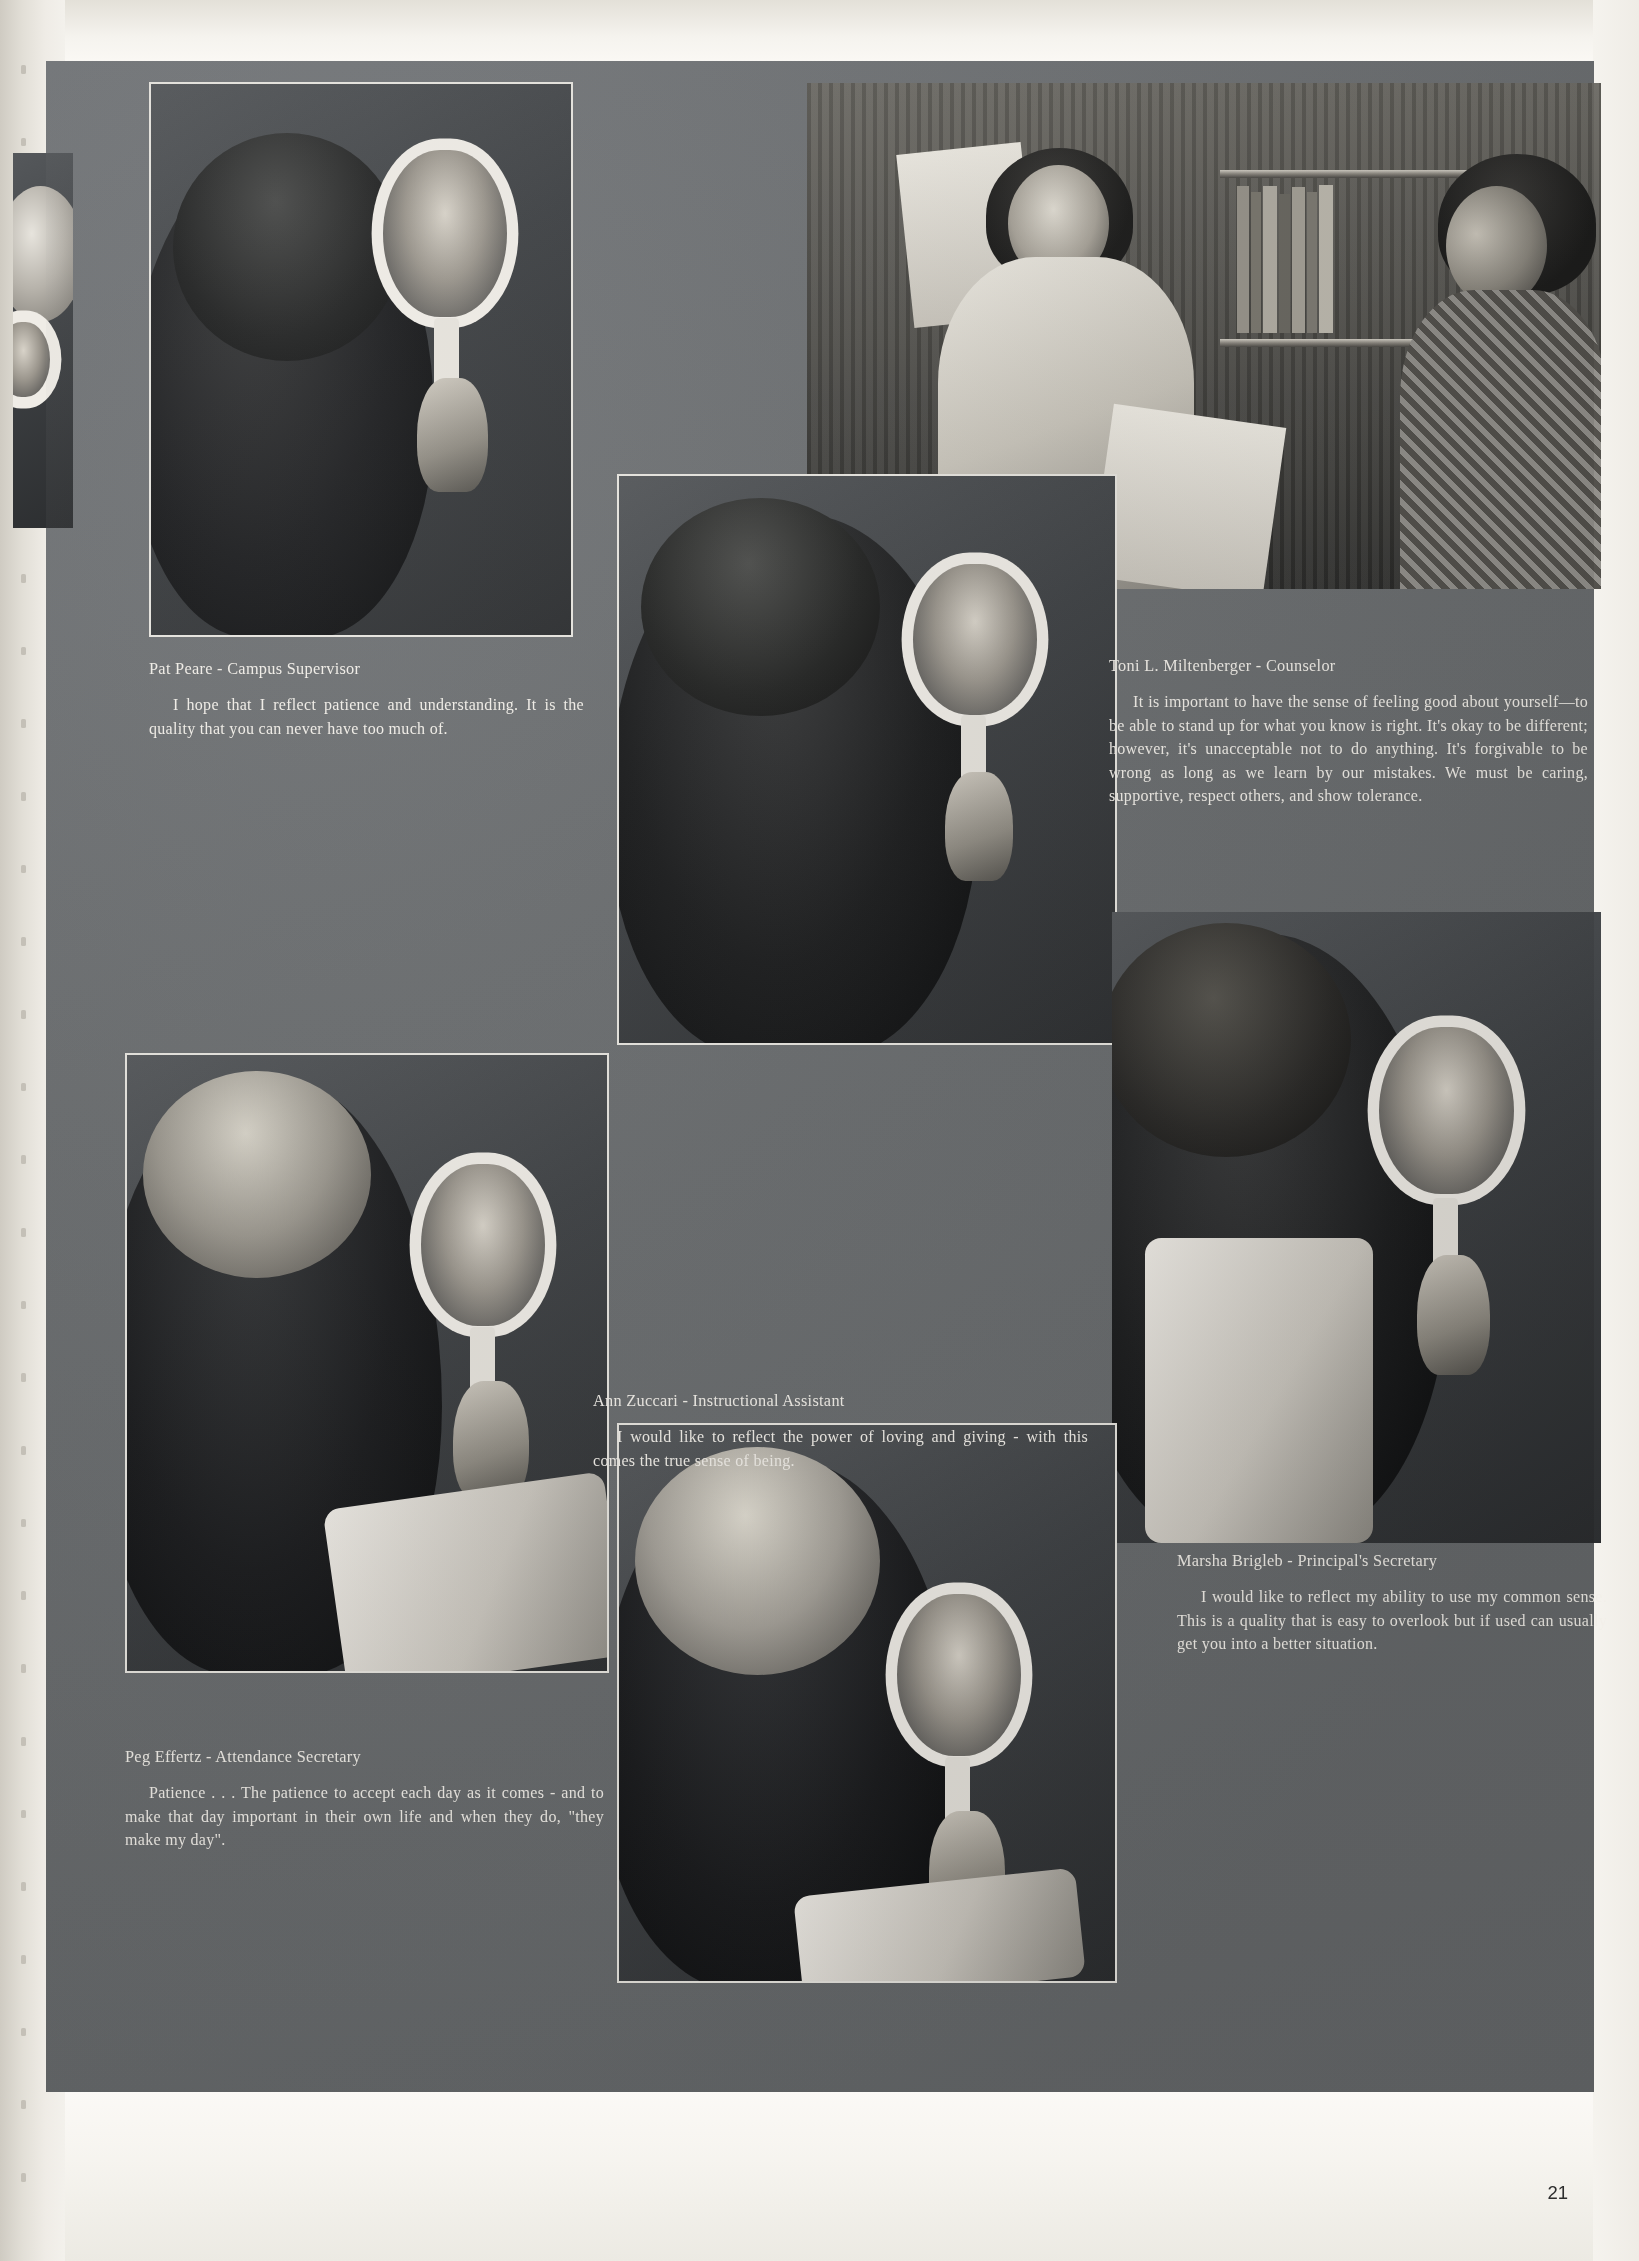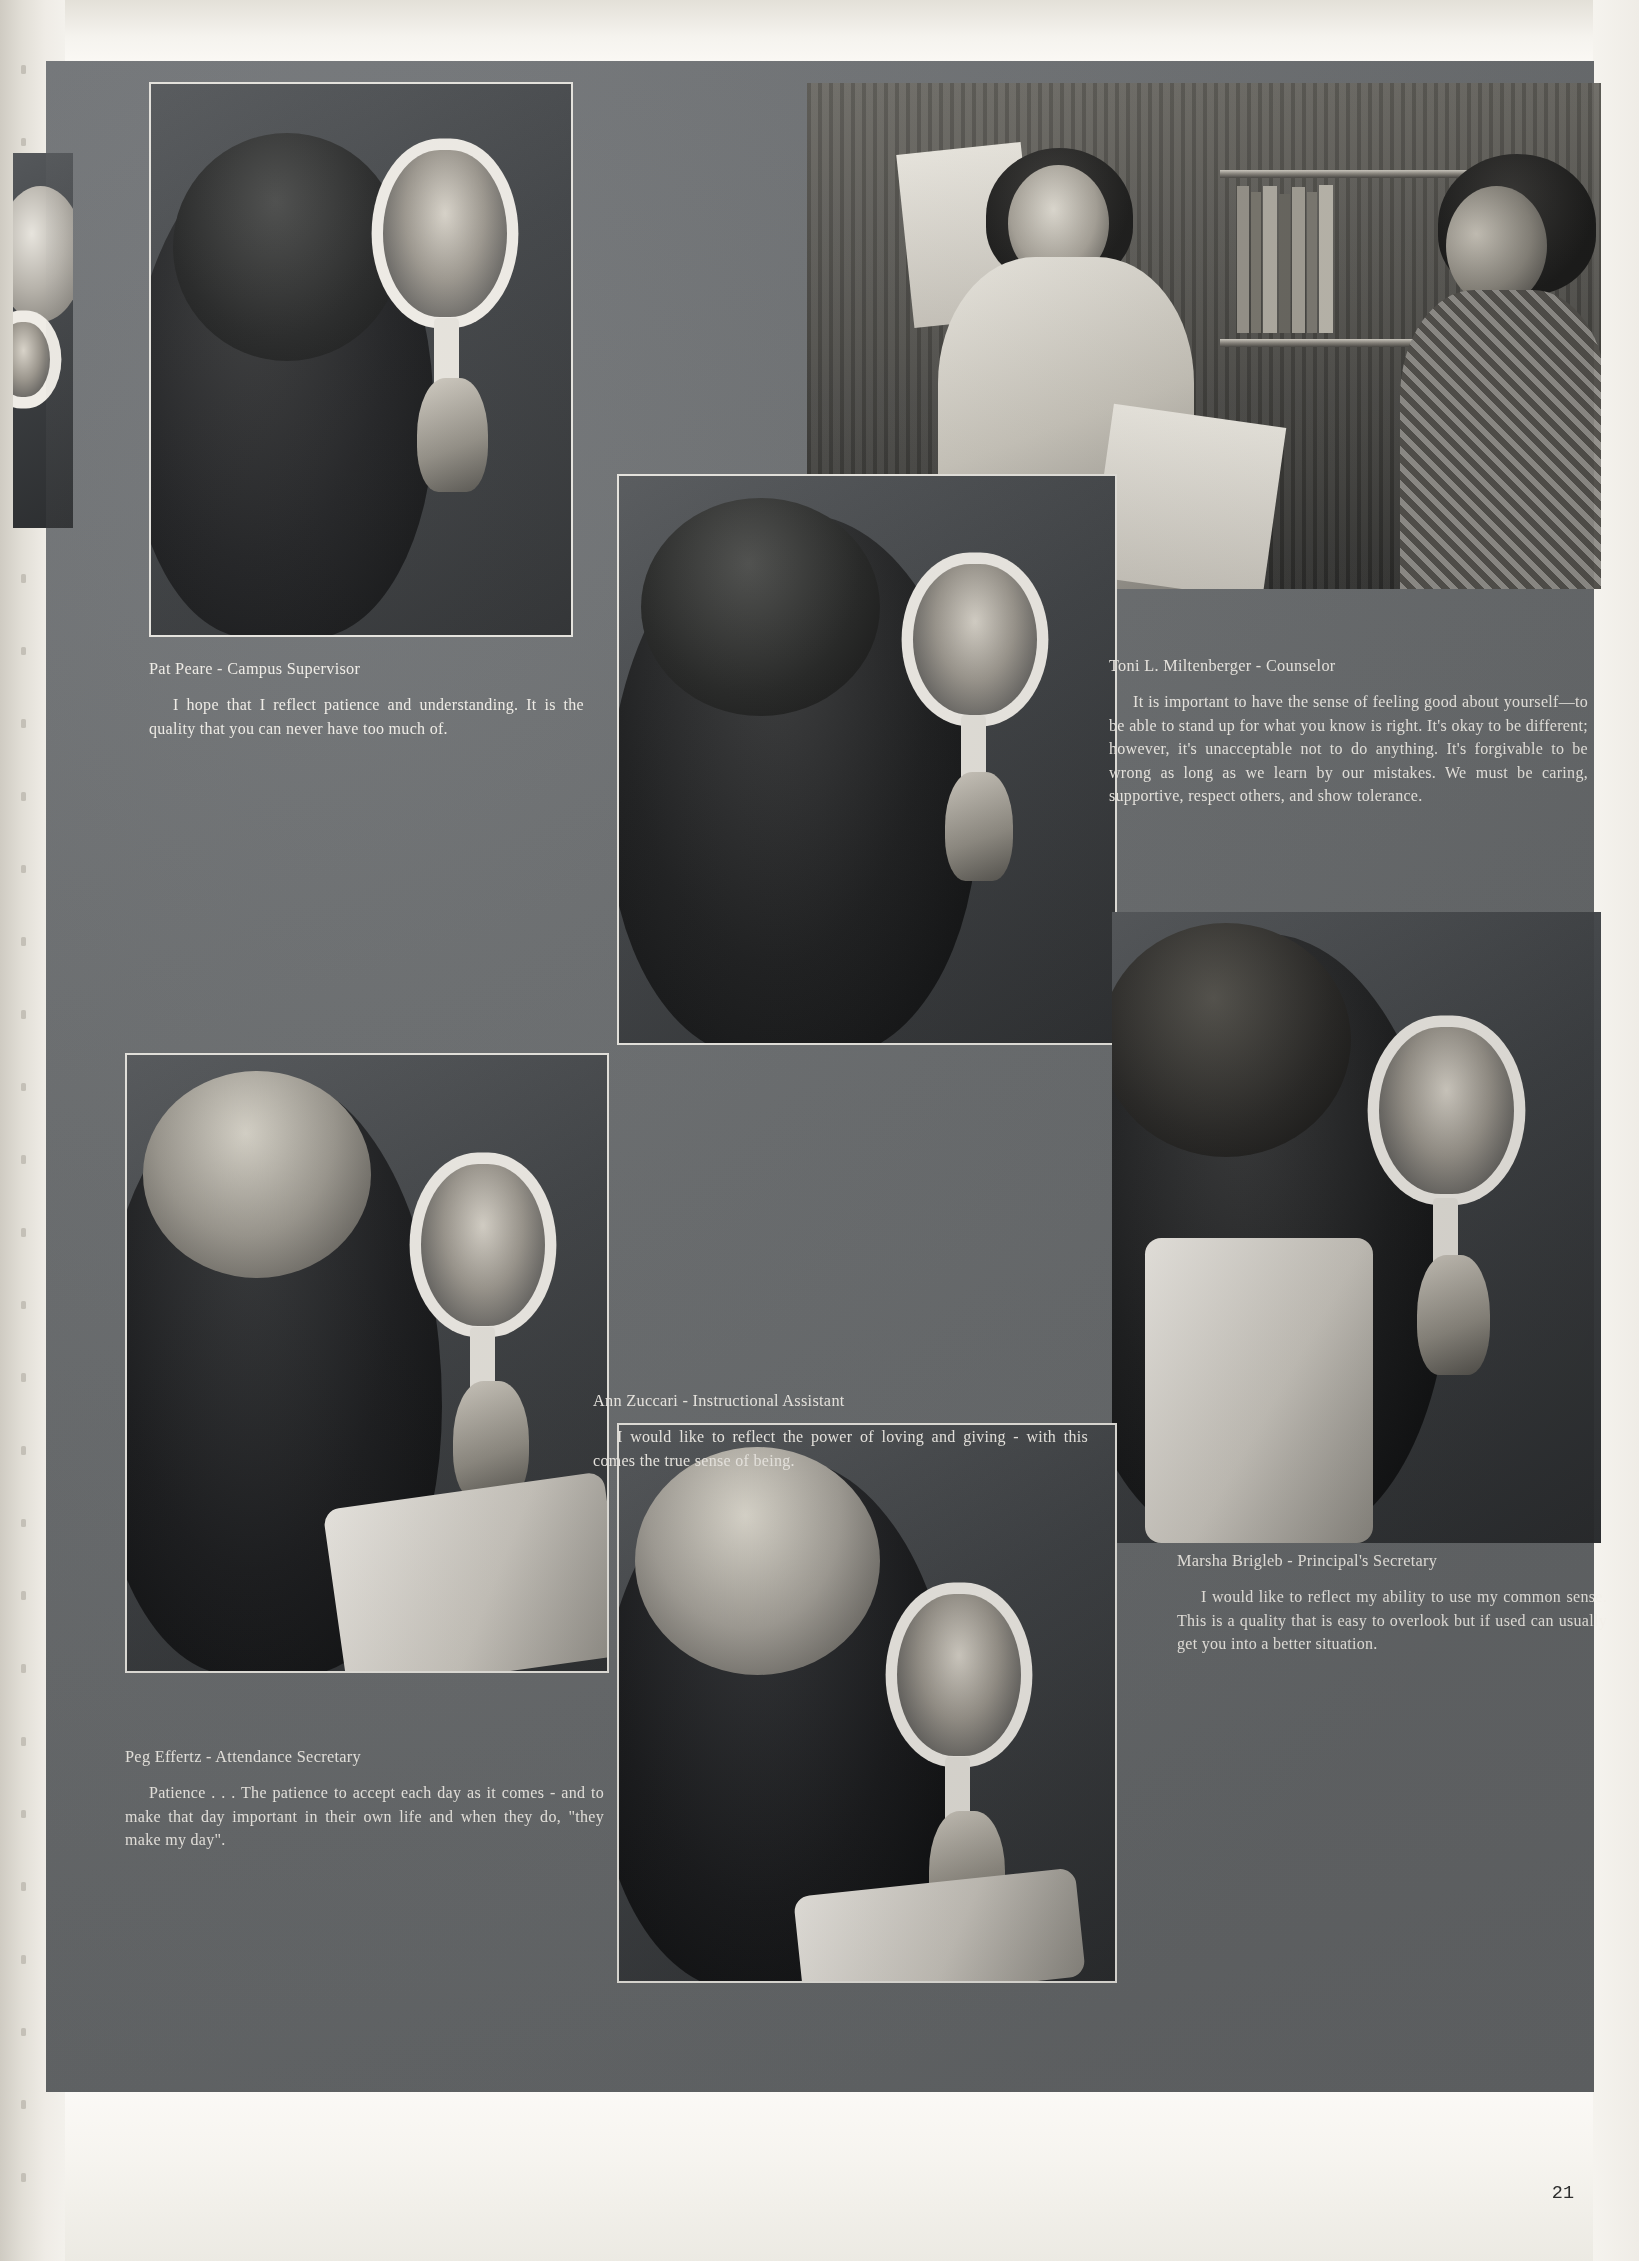--- a/index.html
+++ b/index.html
@@ -173,25 +173,25 @@
   }
   .cap-body {
     font-size: 16px;
     line-height: 1.47;
     margin: 0;
     text-indent: 24px;
     text-align: justify;
   }
   .page-number {
     position: absolute;
-    right: 65px;
+    right: 71px;
     bottom: 57px;
     font-size: 18.5px;
     color: #2d2d2d;
-    font-family: Liberation Mono, monospace;
+    font-family: Liberation Sans, sans-serif;
     margin-left: 16px;
   }
   .edge-top {
     position: absolute;
     left: 0; top: 0; width: 100%; height: 61px;
     background: linear-gradient(180deg, #e3e0d8 0%, #f5f3ee 60%, #faf8f4 100%);
   }
   .edge-bottom {
     position: absolute;
     left: 0; bottom: 0; width: 100%; height: 170px;

